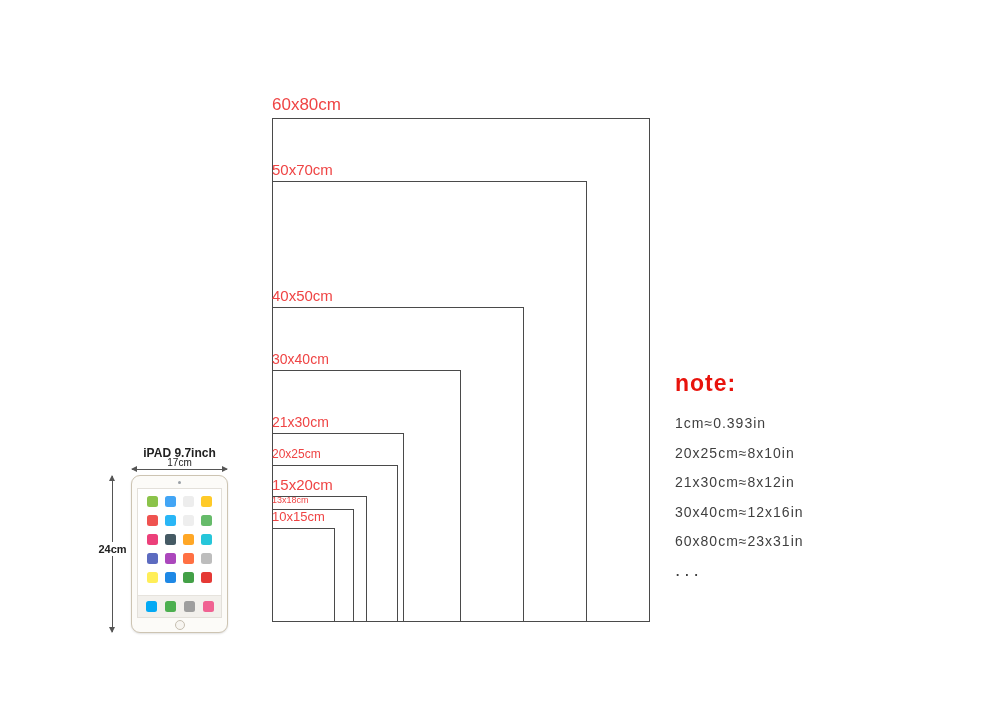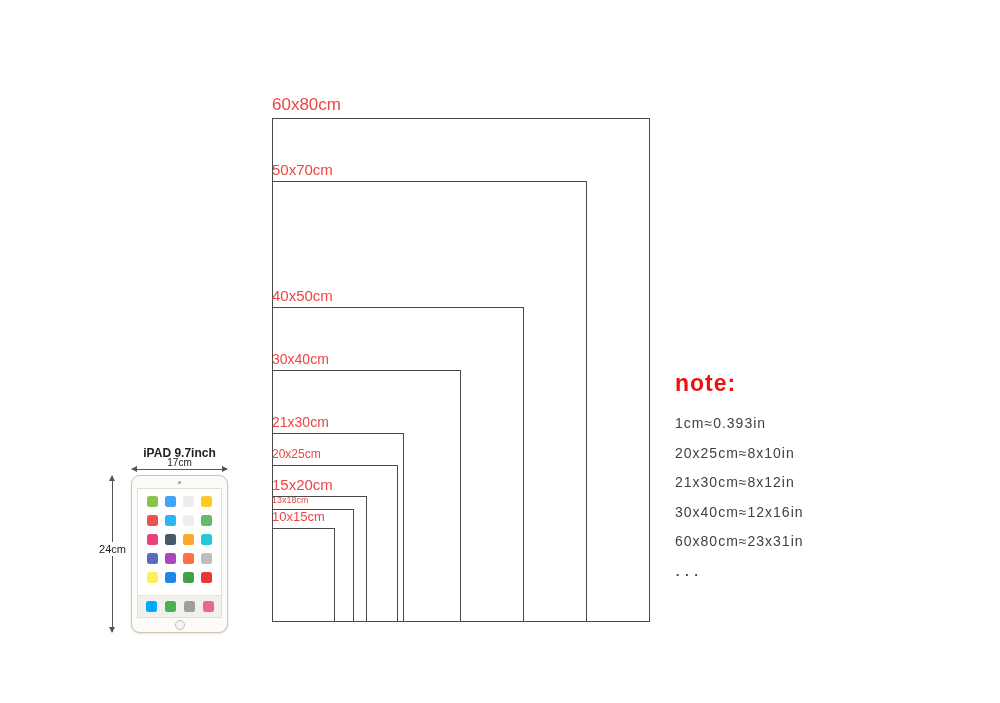--- a/index.html
+++ b/index.html
@@ -35,21 +35,21 @@
     position:absolute; left:131px; top:457px; width:97px; text-align:center;
     font-size:10px; color:#222;
   }
   .v-line { position:absolute; left:112px; top:476px; width:1px; height:156px; background:#555; }
   .v-line::before { content:""; position:absolute; left:-3px; top:-1px;
     border-left:3.5px solid transparent; border-right:3.5px solid transparent; border-bottom:6px solid #555; }
   .v-line::after { content:""; position:absolute; left:-3px; bottom:-1px;
     border-left:3.5px solid transparent; border-right:3.5px solid transparent; border-top:6px solid #555; }
   .v-measure-label {
     position:absolute; left:94px; top:542px; width:37px; text-align:center;
-    font-size:11px; color:#222; background:#fff; padding:1px 0;
+    font-size:11px; color:#222; background:#fff; padding:1px 0;font-weight:bold;
   }
   .ipad-body {
     position:absolute; left:131px; top:475px; width:95px; height:156px;
     background:#fcfbf8; border:1px solid #cdc4b2; border-radius:9px;
     box-shadow:0 1px 2px rgba(0,0,0,0.12);
   }
   .camera-dot {
     position:absolute; top:5px; left:50%; margin-left:-1.5px;
     width:3px; height:3px; border-radius:50%; background:#9aa0a6;
   }

